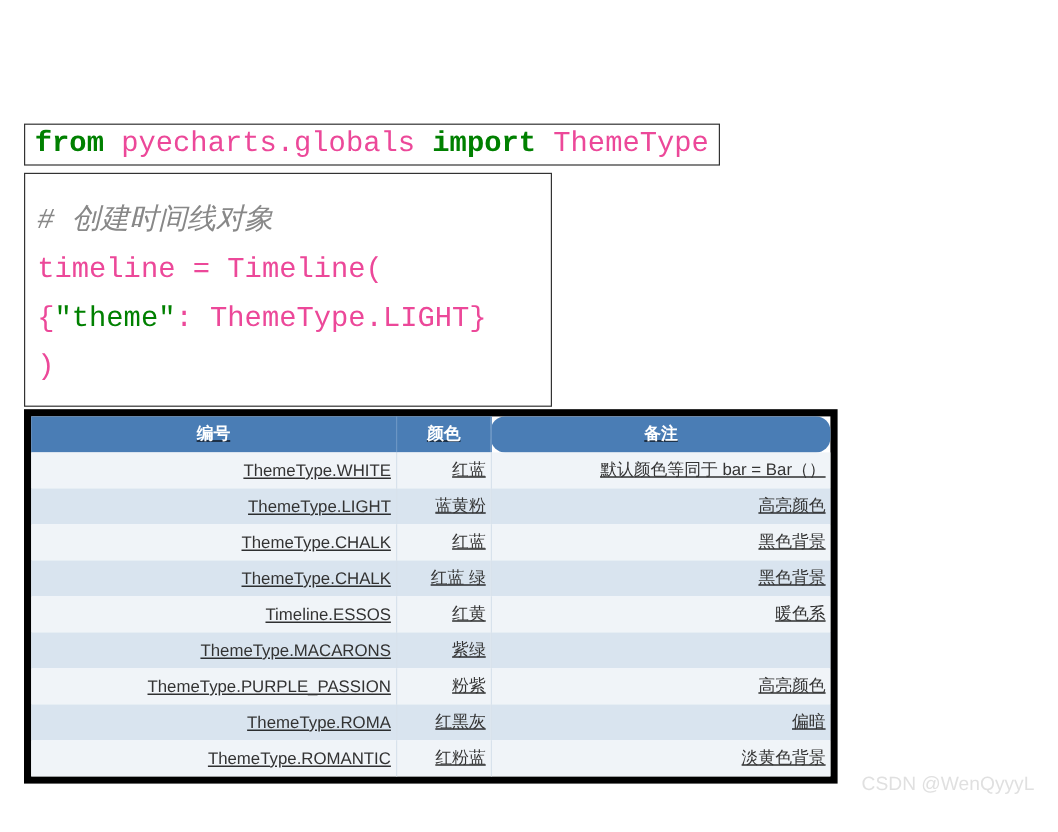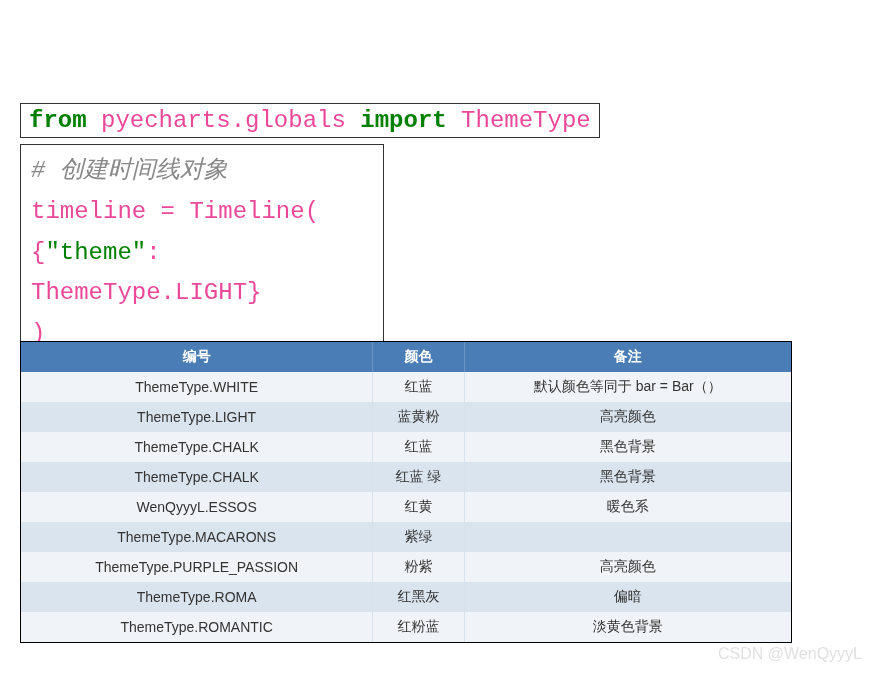--- a/index.html
+++ b/index.html
@@ -24,53 +24,54 @@
       font-size: 24px;
       background: #fff;
     }
     .kw-green { color: #008000; font-weight: bold; }
     .code-black { color: #ec4899; }
     .code-block2 {
       position: absolute;
       top: 144px;
       left: 20px;
       border: 1px solid #333;
-      padding: 6px 10px 10px 10px;
+      padding: 20px 10px 10px 10px;
       font-family: "Courier New", monospace;
       font-size: 24px;
       line-height: 1.7;
-      width: 364px;
+      width: 440px;
       background: #fff;
     }
     .comment { color: #888; font-style: italic; }
     .string-green { color: #008000; }
     .table-wrap {
       position: absolute;
       top: 341px;
       left: 20px;
-      width: 772px;
-      border: 1px solid #000000;
+      width: 678px;
+      border: 6px solid #000000;
+      text-decoration: underline;
     }
     table {
       width: 100%;
       border-collapse: collapse;
       font-size: 14px;
     }
     thead th {
       background: #4a7db5;
       color: #fff;
       font-weight: bold;
       padding: 6px 4px;
       text-align: center;
       border-right: 1px solid #6b95c4;
     }
-    thead th:last-child { border-right: none; }
+    thead th:last-child { border-right: none; border-radius: 12px; }
     tbody td {
       padding: 6px 4px;
-      text-align: center;
+      text-align: right;
       color: #333;
       border-right: 1px solid #d8e2ec;
     }
     tbody td:last-child { border-right: none; }
     tbody tr:nth-child(odd) { background: #f0f4f8; }
     tbody tr:nth-child(even) { background: #d9e4ef; }
     .watermark {
       position: absolute;
       bottom: 30px;
       right: 20px;
@@ -118,21 +119,21 @@
           <td>ThemeType.CHALK</td>
           <td>红蓝</td>
           <td>黑色背景</td>
         </tr>
       <tr>
           <td>ThemeType.CHALK</td>
           <td>红蓝 绿</td>
           <td>黑色背景</td>
         </tr>
       <tr>
-          <td>WenQyyyL.ESSOS</td>
+          <td>Timeline.ESSOS</td>
           <td>红黄</td>
           <td>暖色系</td>
         </tr>
       <tr>
           <td>ThemeType.MACARONS</td>
           <td>紫绿</td>
           <td></td>
         </tr>
       <tr>
           <td>ThemeType.PURPLE_PASSION</td>

